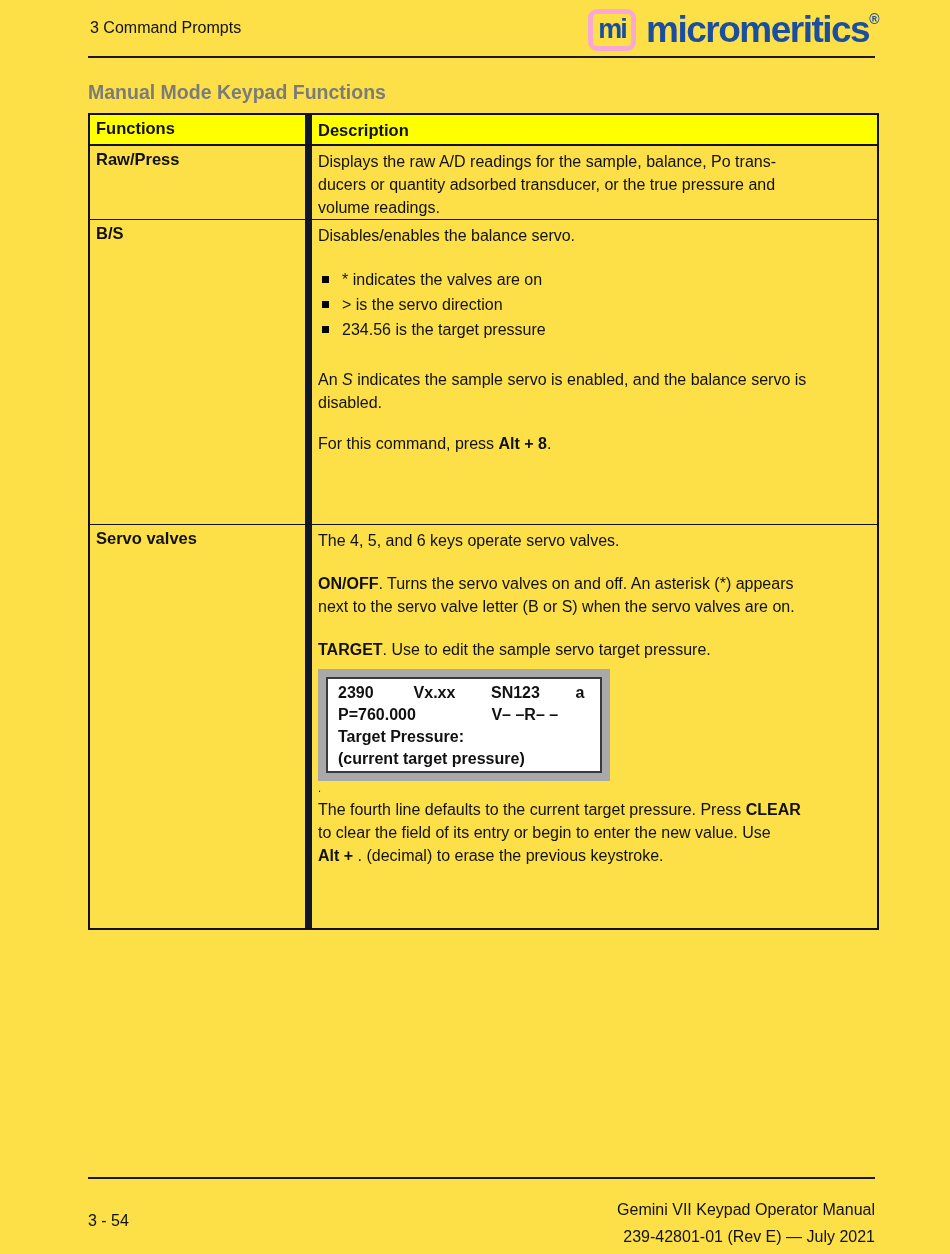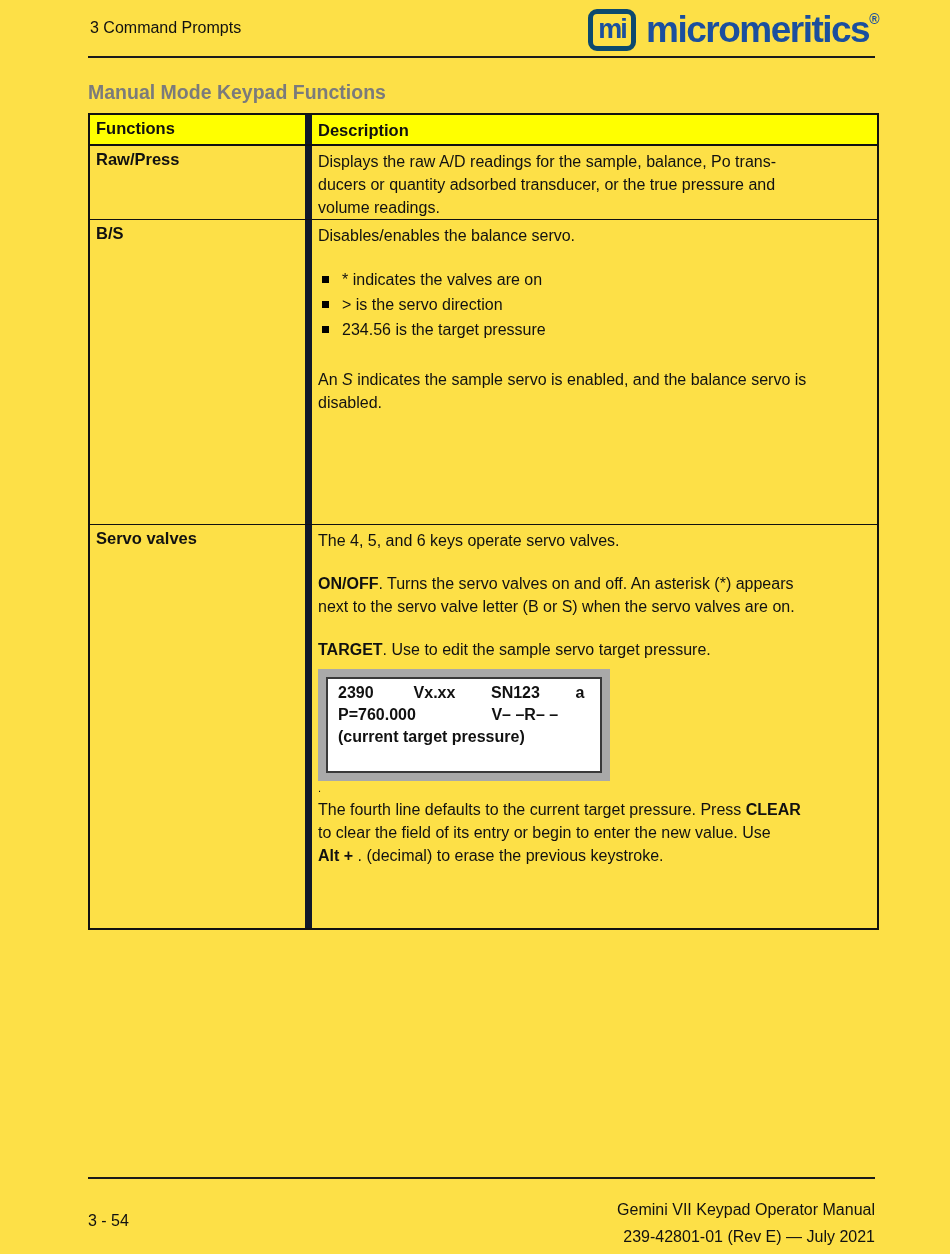--- a/index.html
+++ b/index.html
@@ -2,21 +2,21 @@
 <html><head>
 <meta charset="utf-8">
 <style>
   html,body{margin:0;padding:0;background:#ffffff;}
   .page{position:relative;width:950px;height:1254px;background:#fde047;overflow:hidden;
         font-family:"Liberation Sans",sans-serif;color:#111;}
 
   
   .chapter{position:absolute;left:90px;top:19px;font-size:16px;}
   .logo{position:absolute;top:8px;right:72px;height:44px;display:flex;align-items:center;}
-  .logo-mark{width:38px;height:30px;border:5px solid #0c4a6e;border-radius:9px;
+  .logo-mark{width:38px;height:30px;border:5px solid #f9a8d4;border-radius:9px;
              display:flex;align-items:center;justify-content:center;
              color:#1b4f9e;font-weight:bold;font-size:27px;letter-spacing:-2px;padding-bottom:2px;}
   .logo-word{color:#1b4f9e;font-weight:bold;font-size:37px;letter-spacing:-1.5px;margin-left:10px;}
   .logo-reg{color:#1b4f9e;font-weight:bold;font-size:14px;vertical-align:18px;}
   .hrule{position:absolute;left:88px;top:56px;width:787px;height:2px;background:#1a1a1a;}
 
   
   .title{position:absolute;left:88px;top:81px;font-size:19.5px;font-weight:bold;color:#7b7b7b;}
 
   
@@ -90,34 +90,36 @@
       <div class="cf">B/S</div>
       <div class="cd">
         <p><span>Disables/enables the balance servo.</span></p>
         <ul class="blist">
           <li><span class="sq"></span><span>* indicates the valves are on</span></li>
           <li><span class="sq"></span><span>&gt; is the servo direction</span></li>
           <li><span class="sq"></span><span>234.56 is the target pressure</span></li>
         </ul>
         <p class="g26"><span>An </span><span class="i">S</span><span> indicates the sample servo is enabled, and the balance servo is
 disabled.</span></p>
+        <p class="g18"><span>For this command, press </span><span class="b">Alt + 8</span><span>.</span></p>
       </div>
     </div>
 
     <div class="trow r3">
       <div class="cf">Servo valves</div>
       <div class="cd">
         <p><span>The 4, 5, and 6 keys operate servo valves.</span></p>
         <p class="g20"><span class="b">ON/OFF</span><span>. Turns the servo valves on and off. An asterisk (*) appears
 next to the servo valve letter (B or S) when the servo valves are on.</span></p>
         <p class="g20"><span class="b">TARGET</span><span>. Use to edit the sample servo target pressure.</span></p>
         <div class="lcd">
           <div class="lcd-in">
             <div>2390         Vx.xx        SN123        a</div>
             <div>P=760.000                 V– –R– –</div>
+            <div>Target Pressure:</div>
             <div>(current target pressure)</div>
           </div>
         </div>
         <div class="dot">.</div>
         <p style="margin-top:5px"><span>The fourth line defaults to the current target pressure. Press </span><span class="b">CLEAR</span><span>
 to clear the field of its entry or begin to enter the new value. Use
 </span><span class="b">Alt +</span><span> . (decimal) to erase the previous keystroke.</span></p>
       </div>
     </div>
 

